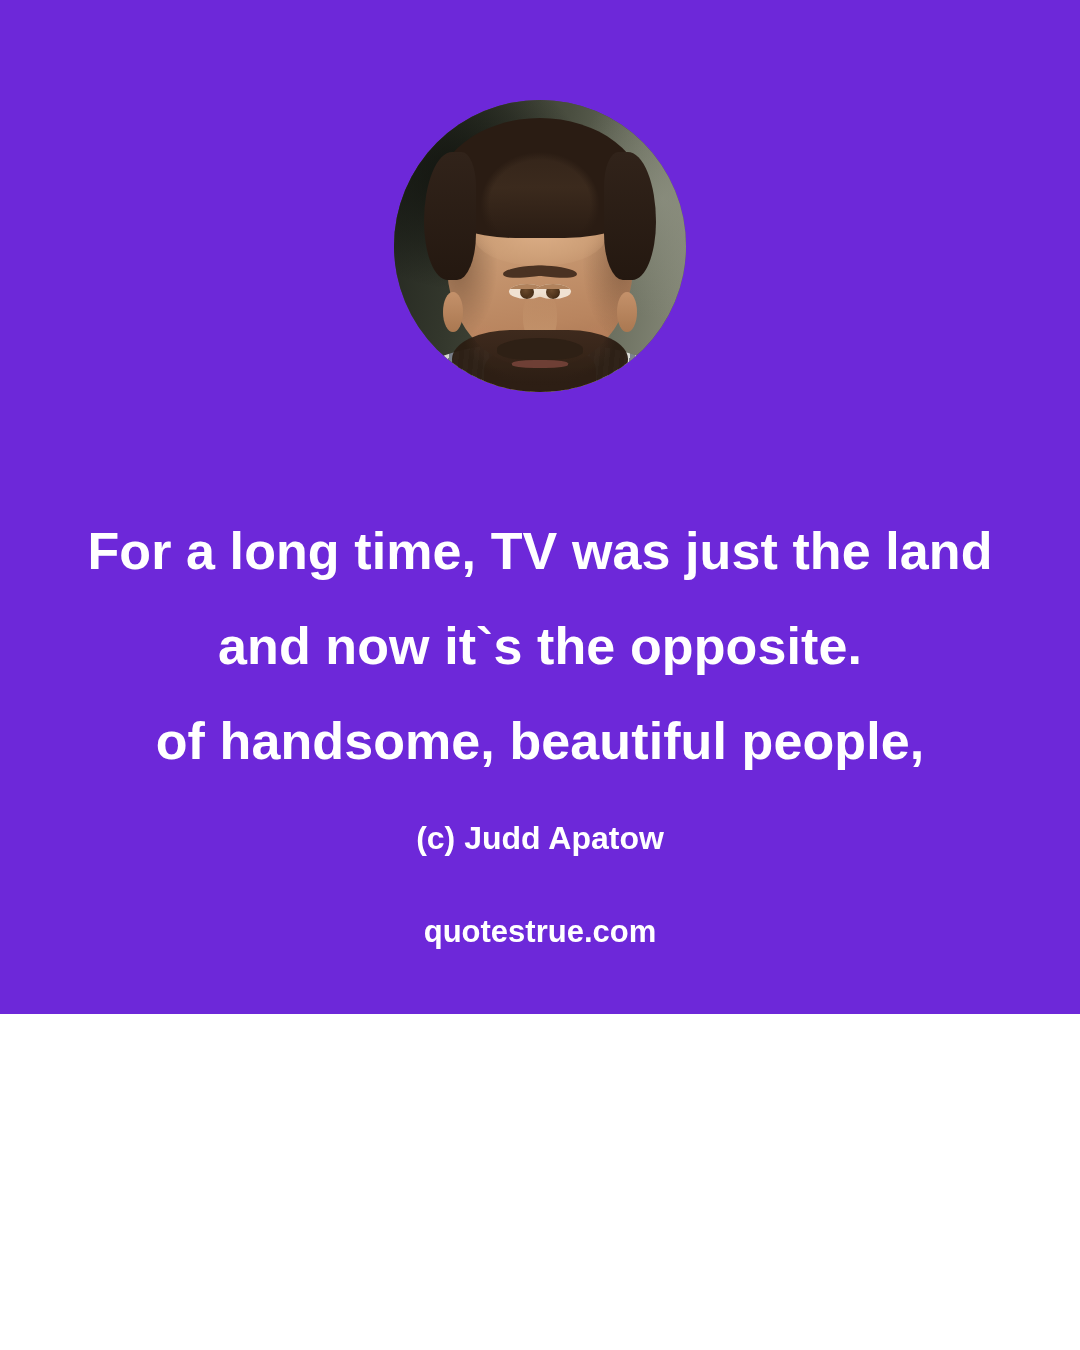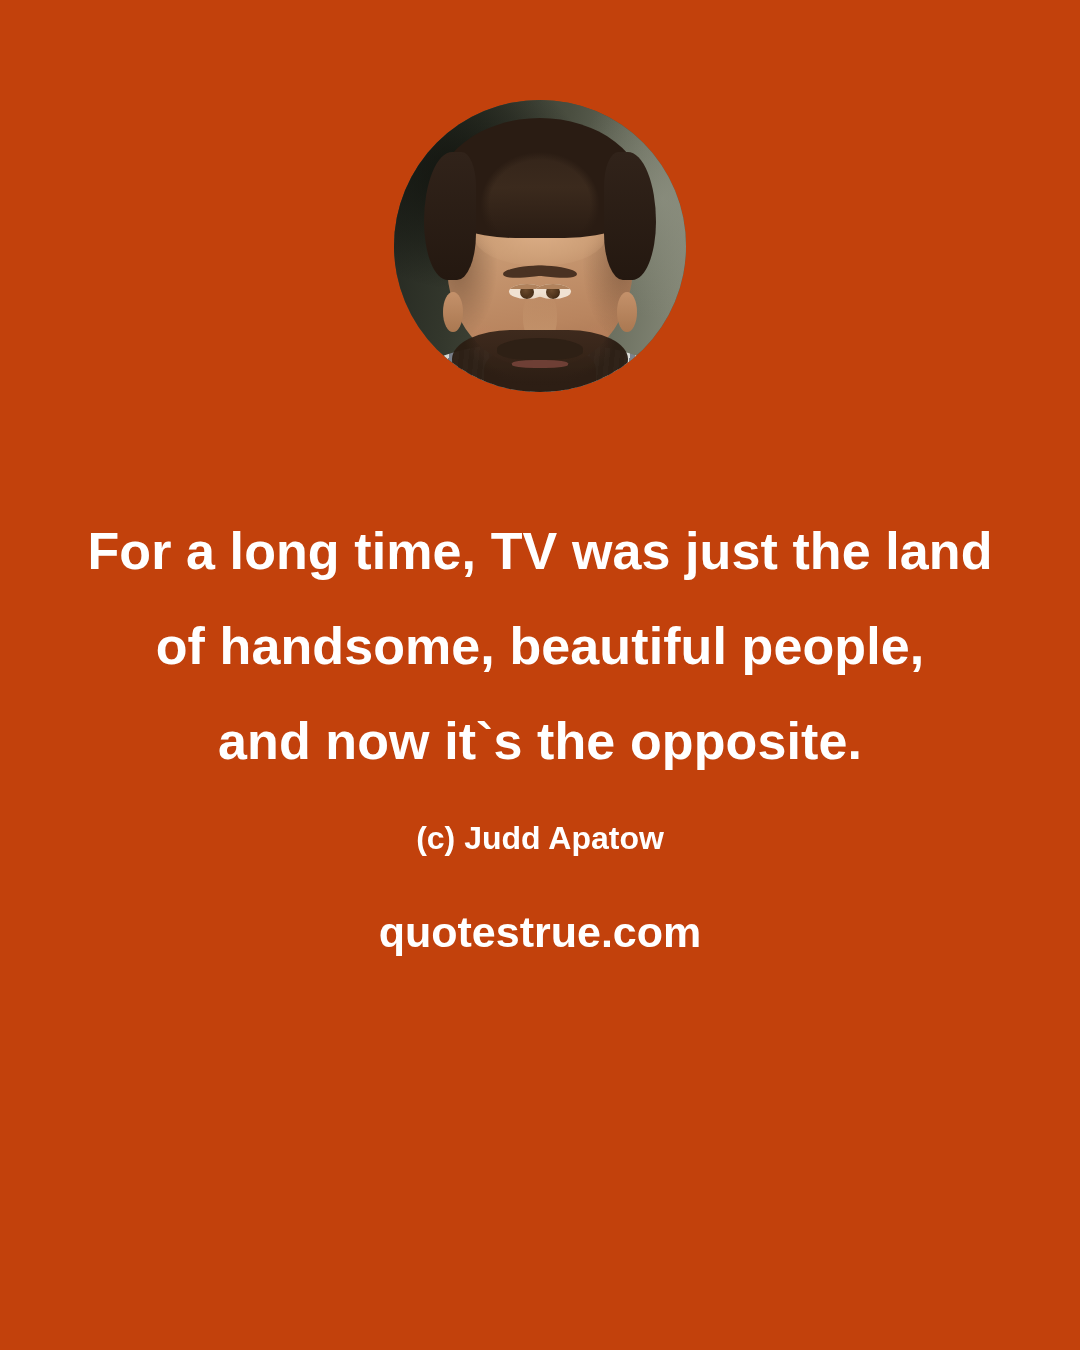--- a/index.html
+++ b/index.html
@@ -10,22 +10,22 @@
   body {
     width: 1080px;
     height: 1350px;
     overflow: hidden;
     font-family: "Liberation Sans", "DejaVu Sans", sans-serif;
   }
 
   .quote-card {
     position: relative;
     width: 1080px;
-    height: 1350px;
-    background: #c2410c;
+    height: 1014px;
+    background: #6d28d9;
     display: block;
   }
 
   
   .avatar-wrap {
     position: absolute;
     left: 50%;
     top: 100px;
     transform: translateX(-50%);
     width: 292px;
@@ -281,21 +281,21 @@
   }
 
   .site {
     position: absolute;
     left: 0;
     right: 0;
     top: 906px;
     text-align: center;
     color: #FFFFFF;
     font-family: "Liberation Sans", "DejaVu Sans", sans-serif;
-    font-size: 43px;
+    font-size: 31px;
     font-weight: 600;
     line-height: 52px;
     white-space: nowrap;
   }
 </style>
 </head>
 <body>
 
 <div class="quote-card">
 
@@ -332,21 +332,21 @@
       </div>
 
       <div class="ph-hair"></div>
       <div class="ph-hair-l"></div>
       <div class="ph-hair-r"></div>
     </div>
   </div>
 
   <div class="quote-block">
     <span class="quote-line">For a long time, TV was just the land</span>
+    <span class="quote-line">and now it`s the opposite.</span>
     <span class="quote-line">of handsome, beautiful people,</span>
-    <span class="quote-line">and now it`s the opposite.</span>
   </div>
 
   <div class="attribution">(c) Judd Apatow</div>
 
   <div class="site">quotestrue.com</div>
 
 </div>
 
 </body></html>

